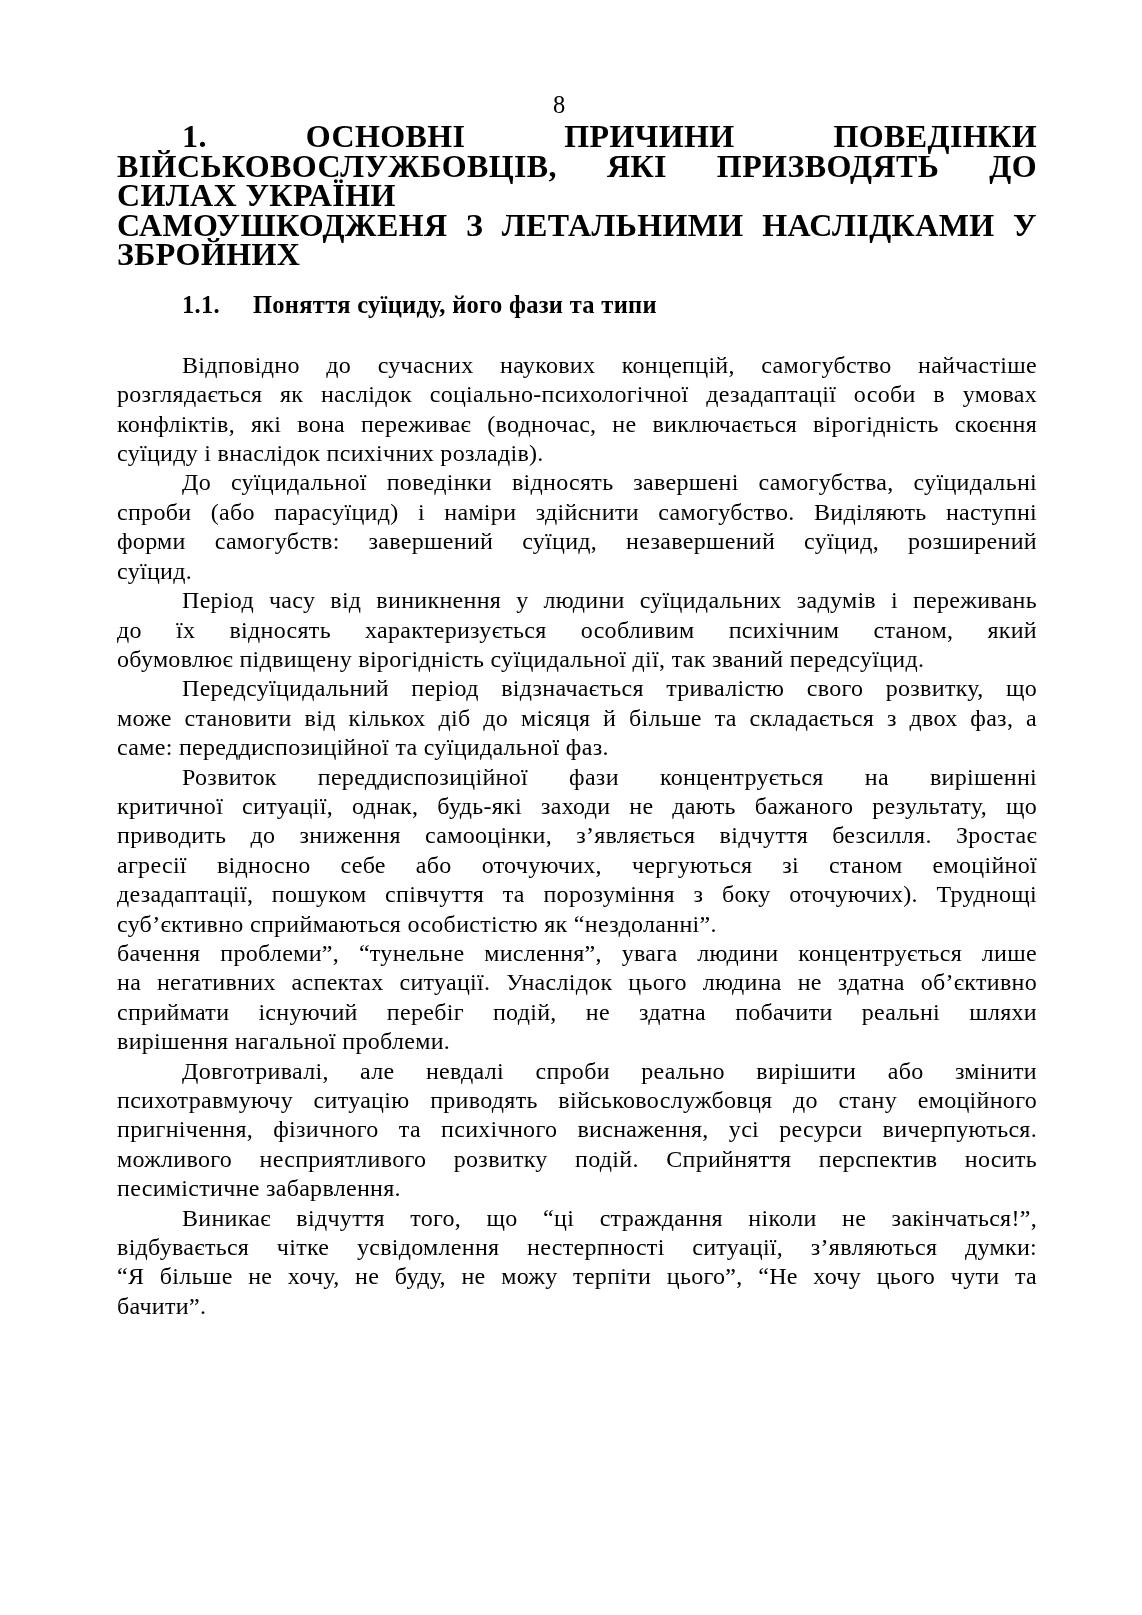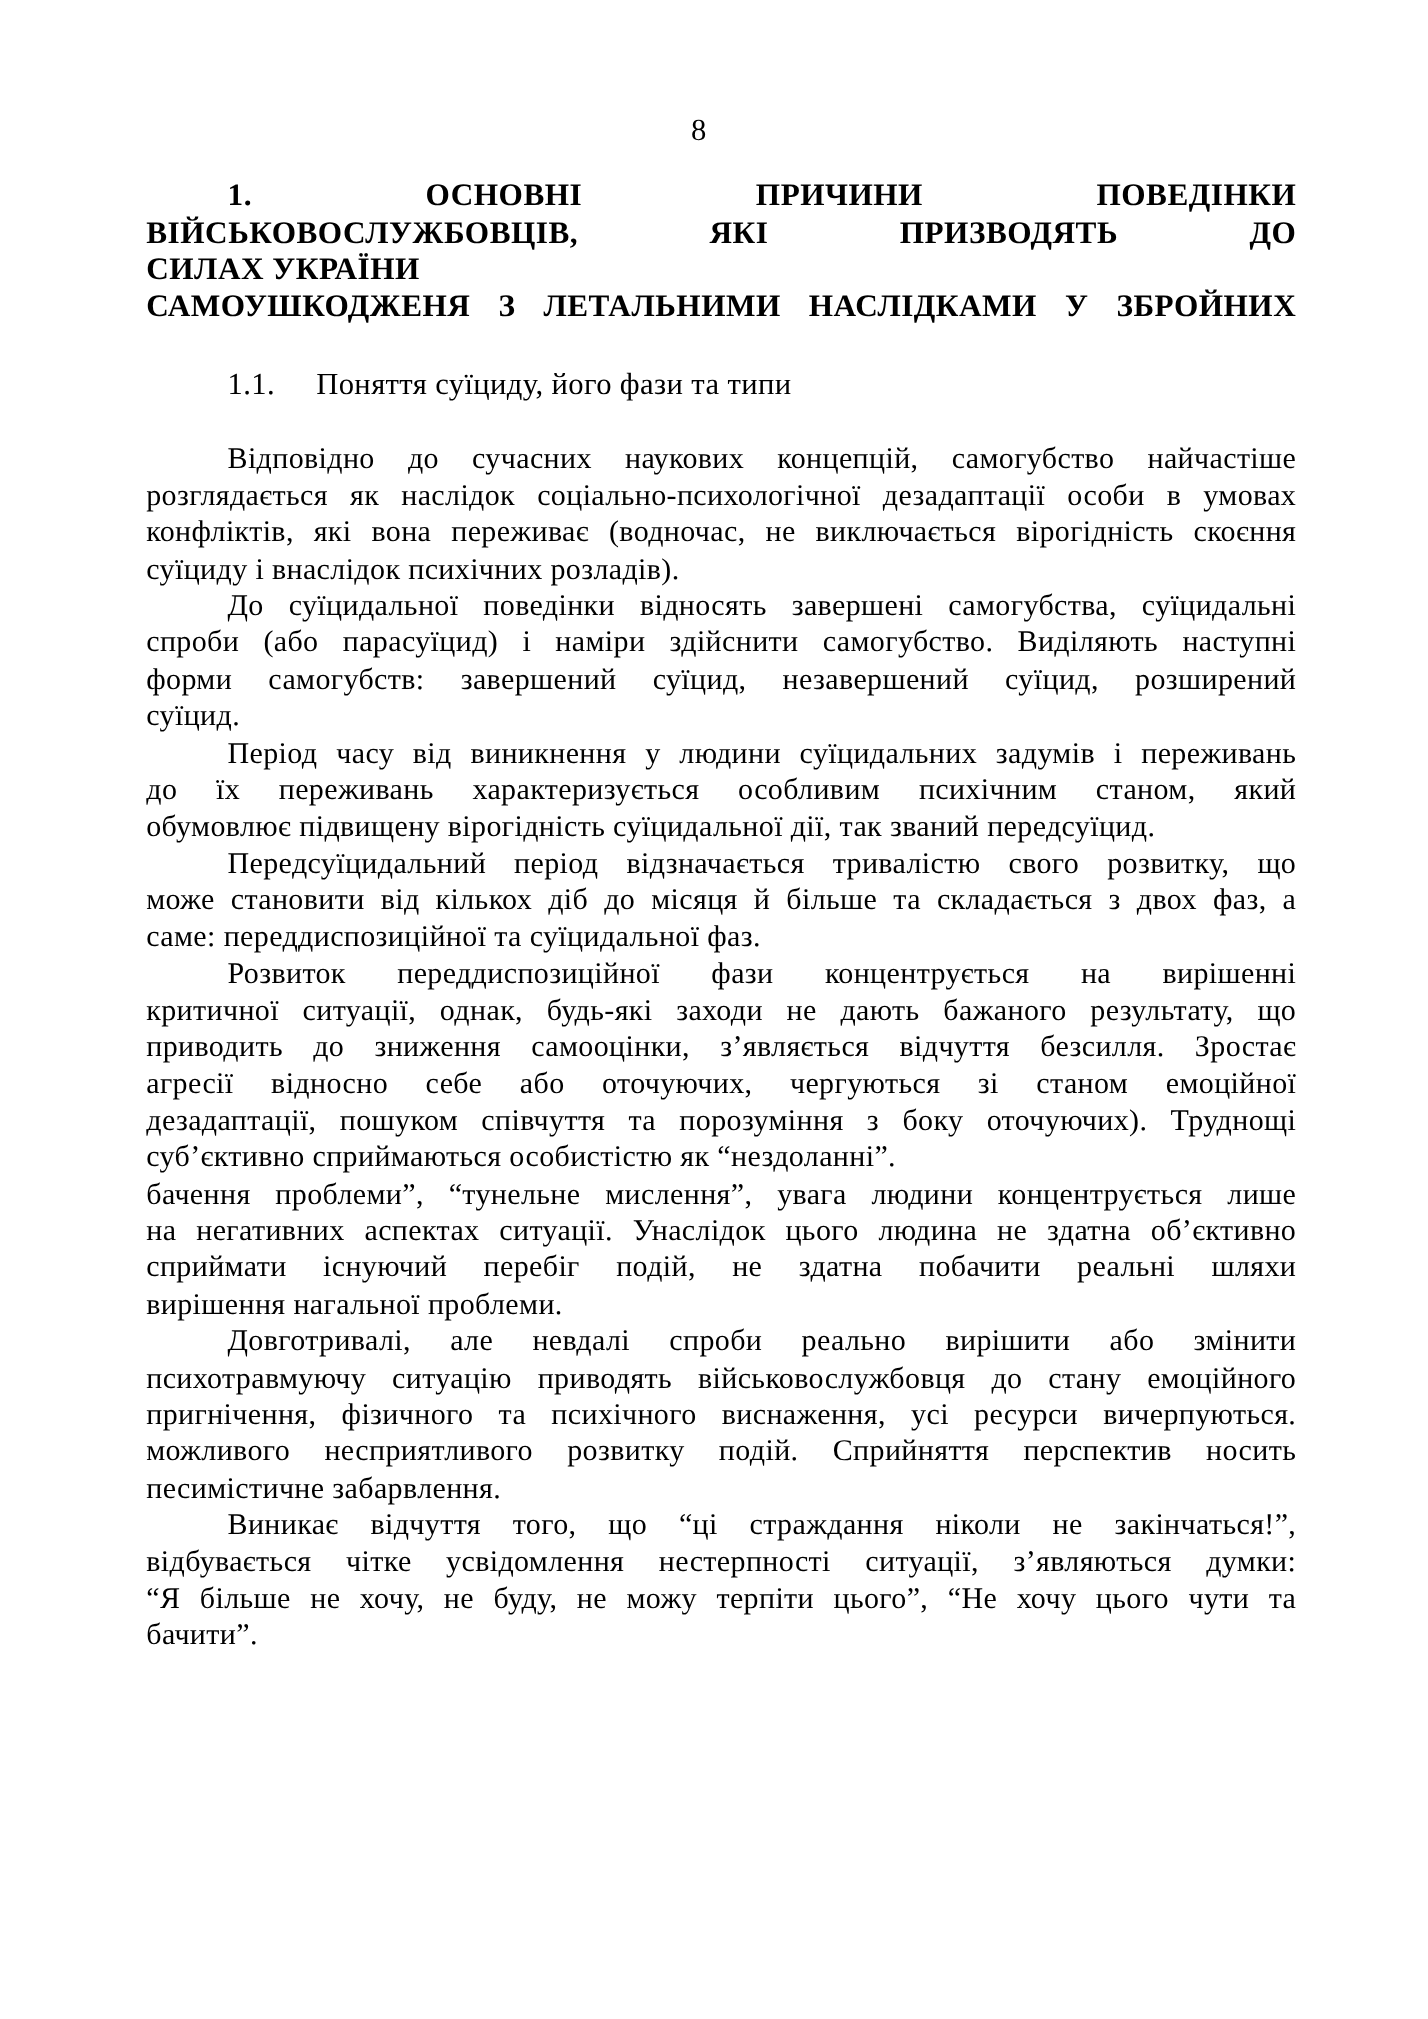--- a/index.html
+++ b/index.html
@@ -24,29 +24,29 @@
   }
   .page-number {
     margin-top: 90px;
     text-align: center;
     position: relative;
     left: -18px;
     font-size: 24.5px;
     line-height: 29.4px;
   }
   .heading {
-    margin-top: 23px;
+    margin-top: 3px;
     font-weight: 700;
-    font-size: 25px;
+    font-size: 32px;
     letter-spacing: 0.4px;
   }
   .subheading {
-    margin-top: 33px;
+    margin-top: 21px;
     padding-left: 65px;
-    font-weight: 400;
+    font-weight: 700;
     font-size: 24.5px;
     line-height: 29.4px;
     letter-spacing: 0.3px;
     white-space: nowrap;
   }
   .sub-num { margin-right: 33px; }
   .body-text {
     margin-top: 31px;
     font-size: 24px;
     letter-spacing: 0.3px;
@@ -89,21 +89,21 @@
           <div class="tline last">суїциду і внаслідок психічних розладів).</div>
         </div>
       <div class="para">
           <div class="tline first">До суїцидальної поведінки відносять завершені самогубства, суїцидальні</div>
           <div class="tline">спроби (або парасуїцид) і наміри здійснити самогубство. Виділяють наступні</div>
           <div class="tline">форми самогубств: завершений суїцид, незавершений суїцид, розширений</div>
           <div class="tline last">суїцид.</div>
         </div>
       <div class="para">
           <div class="tline first">Період часу від виникнення у людини суїцидальних задумів і переживань</div>
-          <div class="tline">до їх переживань характеризується особливим психічним станом, який</div>
+          <div class="tline">до їх відносять характеризується особливим психічним станом, який</div>
           <div class="tline last">обумовлює підвищену вірогідність суїцидальної дії, так званий передсуїцид.</div>
         </div>
       <div class="para">
           <div class="tline first">Передсуїцидальний період відзначається тривалістю свого розвитку, що</div>
           <div class="tline">може становити від кількох діб до місяця й більше та складається з двох фаз, а</div>
           <div class="tline last">саме: переддиспозиційної та суїцидальної фаз.</div>
         </div>
       <div class="para">
           <div class="tline first">Розвиток переддиспозиційної фази концентрується на вирішенні</div>
           <div class="tline">критичної ситуації, однак, будь-які заходи не дають бажаного результату, що</div>

